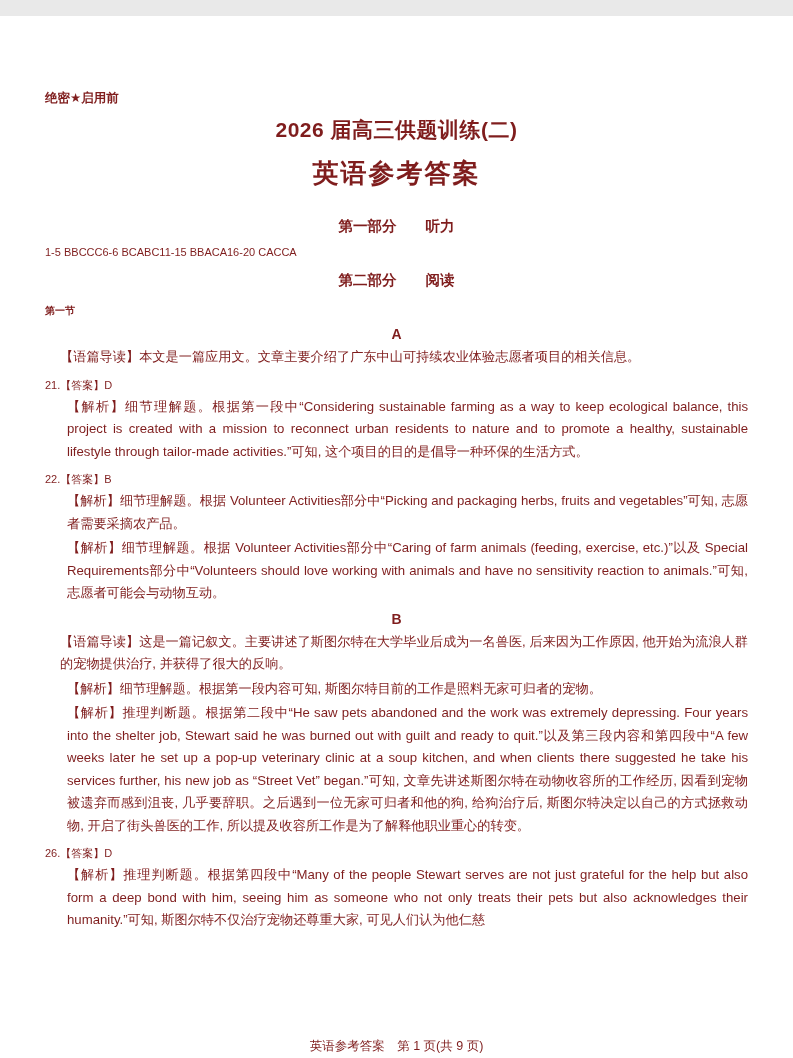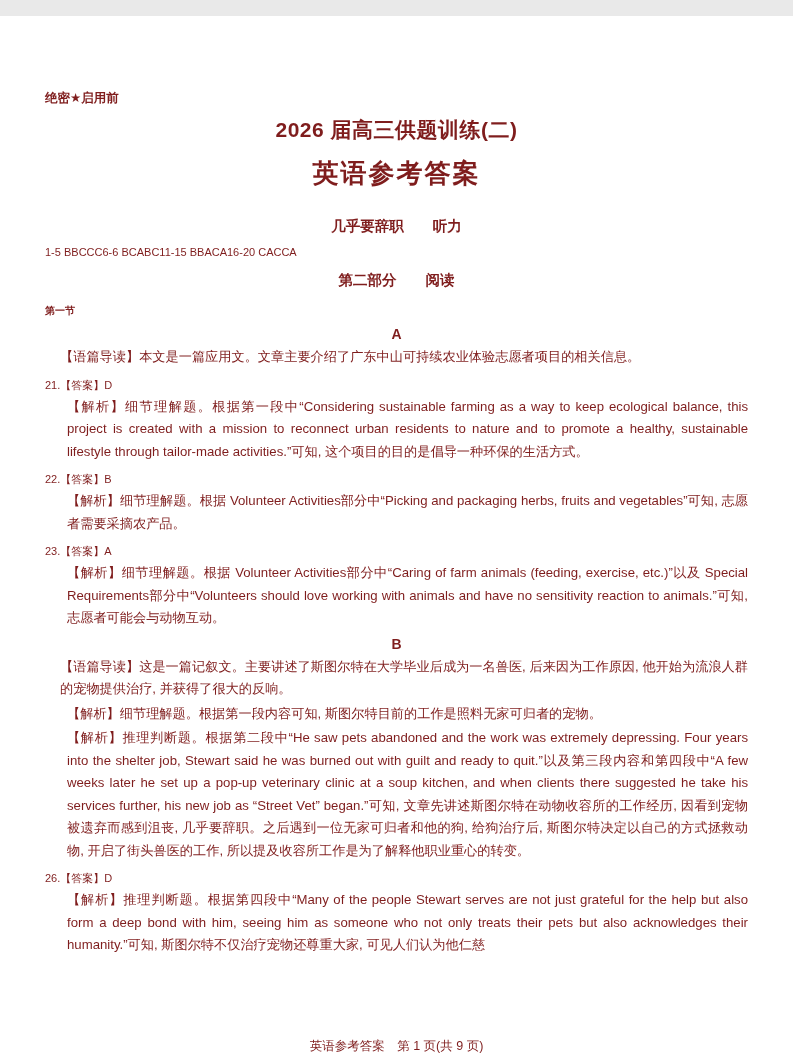--- a/index.html
+++ b/index.html
@@ -24,21 +24,21 @@
 </head>
 <body>
 
 <div class="page">
 
   <div class="classification">绝密★启用前</div>
 
   <h1 class="title">2026 届高三供题训练(二)</h1>
   <h2 class="subtitle">英语参考答案</h2>
 
-  <div class="part-heading">几乎要辞职　　听力</div>
+  <div class="part-heading">第一部分　　听力</div>
 
   <div class="listening">
     <span>1-5 BBCCC</span>
     <span>6-6 BCABC</span>
     <span>11-15 BBACA</span>
     <span>16-20 CACCA</span>
   </div>
 
   <div class="part-heading second">第二部分　　阅读</div>
 
@@ -47,21 +47,20 @@
   <div class="passage-label">A</div>
 
   <p class="intro"><span class="b">【语篇导读】</span><span>本文是一篇应用文。文章主要介绍了广东中山可持续农业体验志愿者项目的相关信息。</span></p>
 
   <div class="answer-line"><span>21.</span><span class="b">【答案】</span><span class="b">D</span></div>
   <p class="analysis"><span class="b">【解析】</span><span>细节理解题。根据第一段中“Considering sustainable farming as a way to keep ecological balance, this project is created with a mission to reconnect urban residents to nature and to promote a healthy, sustainable lifestyle through tailor-made activities.”可知, 这个项目的目的是倡导一种环保的生活方式。</span></p>
 
   <div class="answer-line"><span>22.</span><span class="b">【答案】</span><span class="b">B</span></div>
   <p class="analysis"><span class="b">【解析】</span><span>细节理解题。根据 Volunteer  Activities部分中“Picking and packaging herbs, fruits and vegetables”可知, 志愿者需要采摘农产品。</span></p>
 
-  <div class="answer-line"><span>23.</span><span class="b">【答案】</span><span class="b">A</span></div>
   <p class="analysis"><span class="b">【解析】</span><span>细节理解题。根据 Volunteer  Activities部分中“Caring of farm animals (feeding, exercise, etc.)”以及 Special  Requirements部分中“Volunteers should love working with animals and have no sensitivity reaction to animals.”可知, 志愿者可能会与动物互动。</span></p>
 
   <div class="passage-label">B</div>
 
   <p class="intro"><span class="b">【语篇导读】</span><span>这是一篇记叙文。主要讲述了斯图尔特在大学毕业后成为一名兽医, 后来因为工作原因, 他开始为流浪人群的宠物提供治疗, 并获得了很大的反响。</span></p>
 
   <p class="analysis"><span class="b">【解析】</span><span>细节理解题。根据第一段内容可知, 斯图尔特目前的工作是照料无家可归者的宠物。</span></p>
 
   <p class="analysis"><span class="b">【解析】</span><span>推理判断题。根据第二段中“He saw pets abandoned and the work was extremely depressing. Four years into the shelter job, Stewart said he was burned out with guilt and ready to quit.”以及第三段内容和第四段中“A few weeks later he set up a pop-up veterinary clinic at a soup kitchen, and when clients there suggested he take his services further, his new job as “Street Vet” began.”可知, 文章先讲述斯图尔特在动物收容所的工作经历, 因看到宠物被遗弃而感到沮丧, 几乎要辞职。之后遇到一位无家可归者和他的狗, 给狗治疗后, 斯图尔特决定以自己的方式拯救动物, 开启了街头兽医的工作, 所以提及收容所工作是为了解释他职业重心的转变。</span></p>
 

